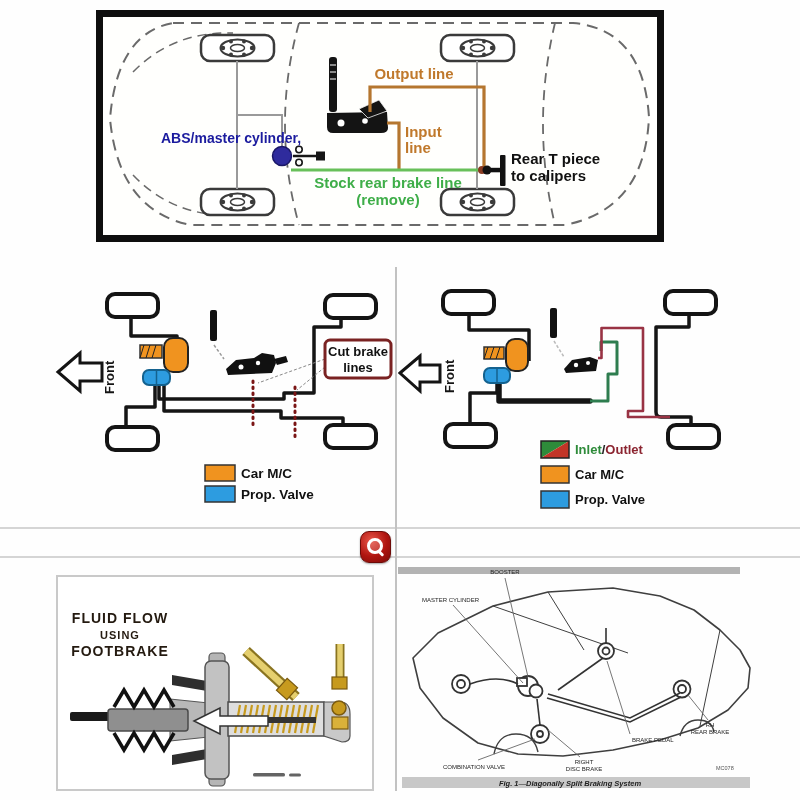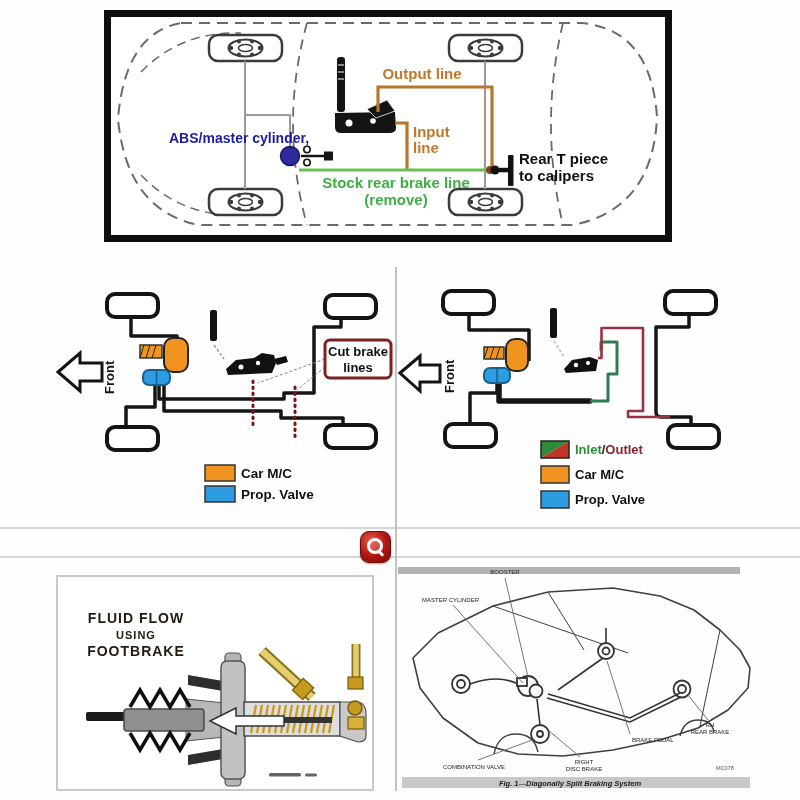--- a/index.html
+++ b/index.html
@@ -1,30 +1,30 @@
 <!DOCTYPE html>
 <html><head>
 <meta charset="utf-8">
 <style>
   html,body{margin:0;padding:0;}
   body{width:800px;height:800px;position:relative;background:#fefefe;font-family:"Liberation Sans",sans-serif;overflow:hidden;}
   .abs{position:absolute;}
-  #top-panel{left:104px;top:10px;width:568px;height:232px;border:7px solid #0e0e0e;background:#fffffd;box-sizing:border-box;}
+  #top-panel{left:96px;top:10px;width:568px;height:232px;border:7px solid #0e0e0e;background:#fffffd;box-sizing:border-box;}
   #mid-left{left:40px;top:281px;}
   #mid-right{left:398px;top:281px;}
   .h-rule{left:0;width:800px;height:2px;background:#d5d5d5;}
   #rule-1{top:527px;}
   #rule-2{top:556px;}
   #v-rule{left:395px;top:267px;width:2px;height:524px;background:#c2c2c2;}
   #zoom-btn{left:360px;top:531px;width:29px;height:30px;border-radius:9px;
     background:radial-gradient(circle at 35% 30%, #e85548 0%, #b01510 55%, #7d0c08 100%);
     border:1px solid #6d0b08;box-shadow:0 1px 2px rgba(0,0,0,.35);cursor:pointer;}
   #zoom-btn .ring{position:absolute;left:6px;top:6px;width:10px;height:10px;border:3px solid #ffffff;border-radius:50%;background:rgba(255,255,255,.15);}
   #zoom-btn .handle{position:absolute;left:18px;top:17px;width:3px;height:8px;background:#ffffff;border-radius:2px;transform:rotate(-45deg);}
-  #fluid-panel{left:56px;top:575px;width:318px;height:216px;border:2px solid #c9c9c9;background:#ffffff;box-sizing:border-box;padding-left:16px;}
+  #fluid-panel{left:56px;top:575px;width:318px;height:216px;border:2px solid #c9c9c9;background:#ffffff;box-sizing:border-box;}
   #split-area{left:398px;top:558px;}
   svg text{font-family:"Liberation Sans",sans-serif;}
 </style>
 </head>
 <body>
 
 <div id="top-panel" class="abs">
 <svg width="554" height="218" viewBox="0 0 554 218">
   <defs>
     <g id="twheel">

